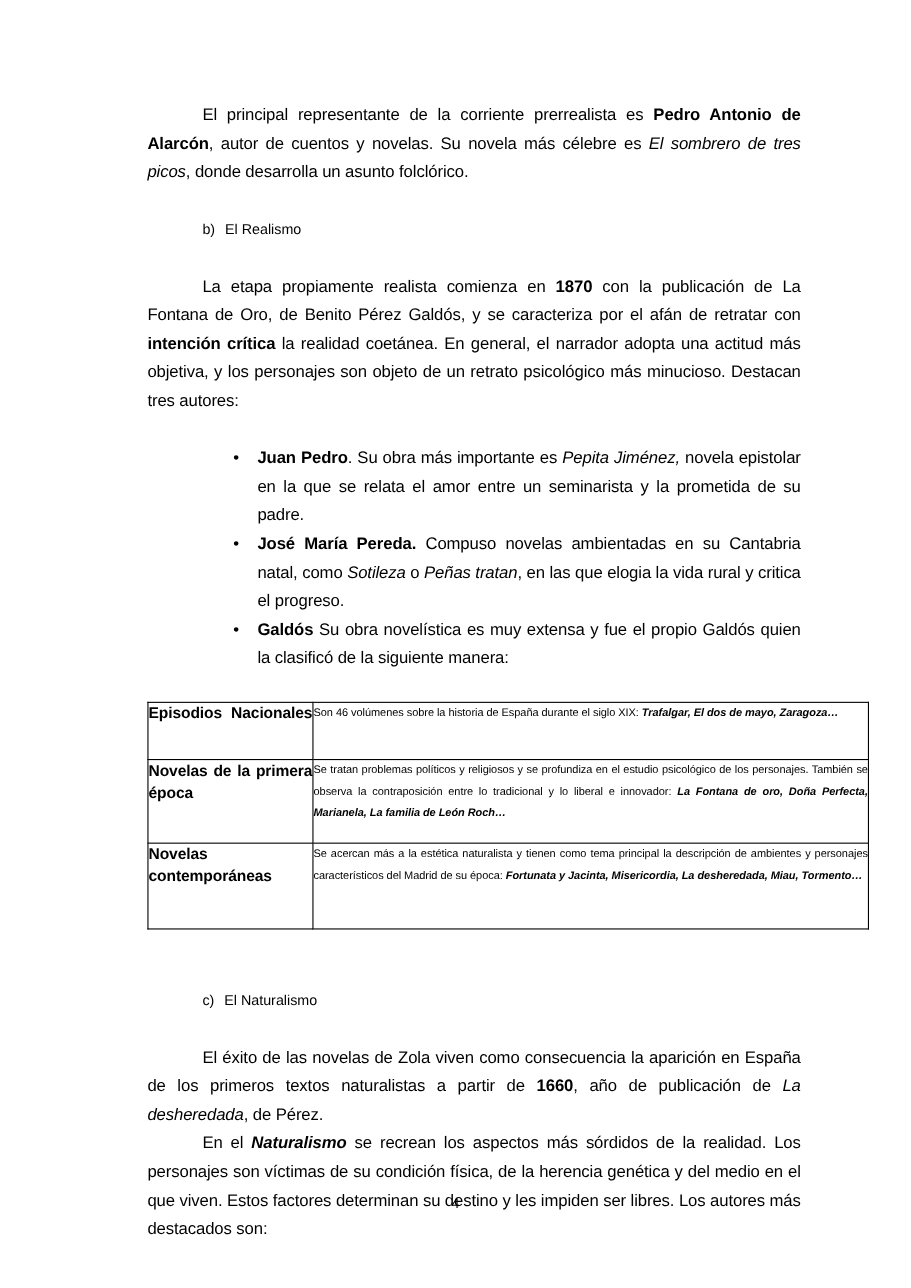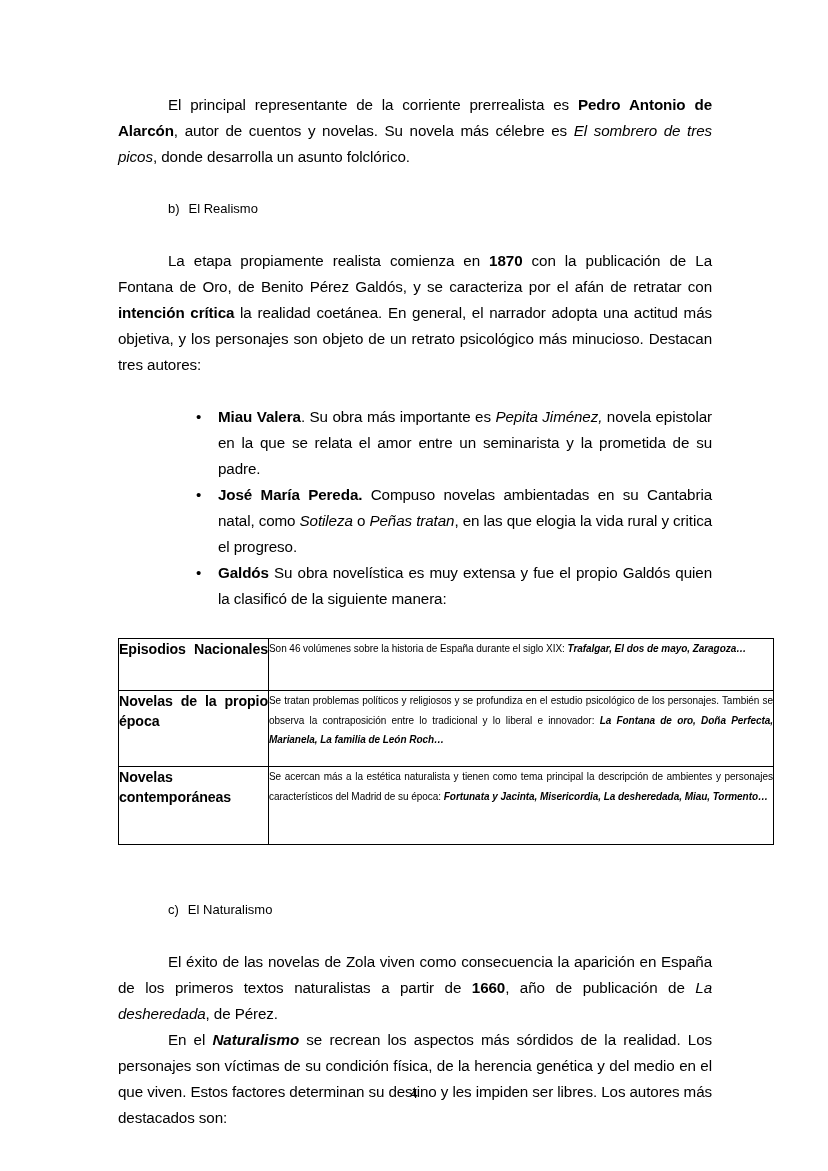--- a/index.html
+++ b/index.html
@@ -14,21 +14,21 @@
   .page {
     position: relative;
     width: 828px;
     height: 1171px;
     background: #ffffff;
     overflow: hidden;
     box-sizing: border-box;
   }
   .content {
     position: absolute;
-    left: 118px;
+    left: 134px;
     top: 92px;
     width: 594px;
   }
   p.body-text {
     margin: 0;
     font-size: 15.2px;
     line-height: 26px;
     text-align: justify;
     text-justify: inter-word;
     letter-spacing: -0.1px;
@@ -138,21 +138,21 @@
     <h3 class="heading"><span>b)</span><span class="lbl-sep"></span><span>El Realismo</span></h3>
 
     <div class="gap-md"></div>
 
     <p class="body-text indent"><span>La etapa propiamente realista comienza en </span><span class="b">1870</span><span> con la publicación de La Fontana de Oro, de Benito Pérez Galdós, y se caracteriza por el afán de retratar con </span><span class="b">intención crítica</span><span> la realidad coetánea. En general, el narrador adopta una actitud más objetiva, y los personajes son objeto de un retrato psicológico más minucioso. Destacan tres autores:</span></p>
 
     <div class="gap-md"></div>
 
     <ul class="authors">
       <li>
-        <span class="bullet">•</span><span class="b">Miau Valera</span><span>. Su obra más importante es </span><span class="i">Pepita Jiménez,</span><span> novela epistolar en la que se relata el amor entre un seminarista y la prometida de su padre.</span>
+        <span class="bullet">•</span><span class="b">Juan Pedro</span><span>. Su obra más importante es </span><span class="i">Pepita Jiménez,</span><span> novela epistolar en la que se relata el amor entre un seminarista y la prometida de su padre.</span>
       </li>
       <li>
         <span class="bullet">•</span><span class="b">José María Pereda.</span><span> Compuso novelas ambientadas en su Cantabria natal, como </span><span class="i">Sotileza</span><span> o </span><span class="i">Peñas tratan</span><span>, en las que elogia la vida rural y critica el progreso.</span>
       </li>
       <li>
         <span class="bullet">•</span><span class="b">Galdós</span><span> Su obra novelística es muy extensa y fue el propio Galdós quien la clasificó de la siguiente manera:</span>
       </li>
     </ul>
 
     <div class="gap-md"></div>
@@ -160,21 +160,21 @@
     <table class="galdos">
       <tbody>
         <tr class="row-h1">
           <td class="cat">
             <div class="cat-inner"><span>Episodios Nacionales</span><span class="filler"></span></div>
           </td>
           <td class="desc"><span>Son 46 volúmenes sobre la historia de España durante el siglo XIX: </span><span class="bi">Trafalgar, El dos de mayo, Zaragoza…</span></td>
         </tr>
         <tr class="row-h2">
           <td class="cat">
-            <div class="cat-inner"><span>Novelas de la propio época</span><span class="filler"></span></div>
+            <div class="cat-inner"><span>Novelas de la primera época</span><span class="filler"></span></div>
           </td>
           <td class="desc"><span>Se tratan problemas políticos y religiosos y se profundiza en el estudio psicológico de los personajes. También se observa la contraposición entre lo tradicional y lo liberal e innovador: </span><span class="bi">La Fontana de oro, Doña Perfecta, Marianela, La familia de León Roch…</span></td>
         </tr>
         <tr class="row-h3">
           <td class="cat">
             <div class="cat-inner"><span>Novelas contemporáneas</span><span class="filler"></span></div>
           </td>
           <td class="desc"><span>Se acercan más a la estética naturalista y tienen como tema principal la descripción de ambientes y personajes característicos del Madrid de su época: </span><span class="bi">Fortunata y Jacinta, Misericordia, La desheredada, Miau, Tormento…</span></td>
         </tr>
       </tbody>

